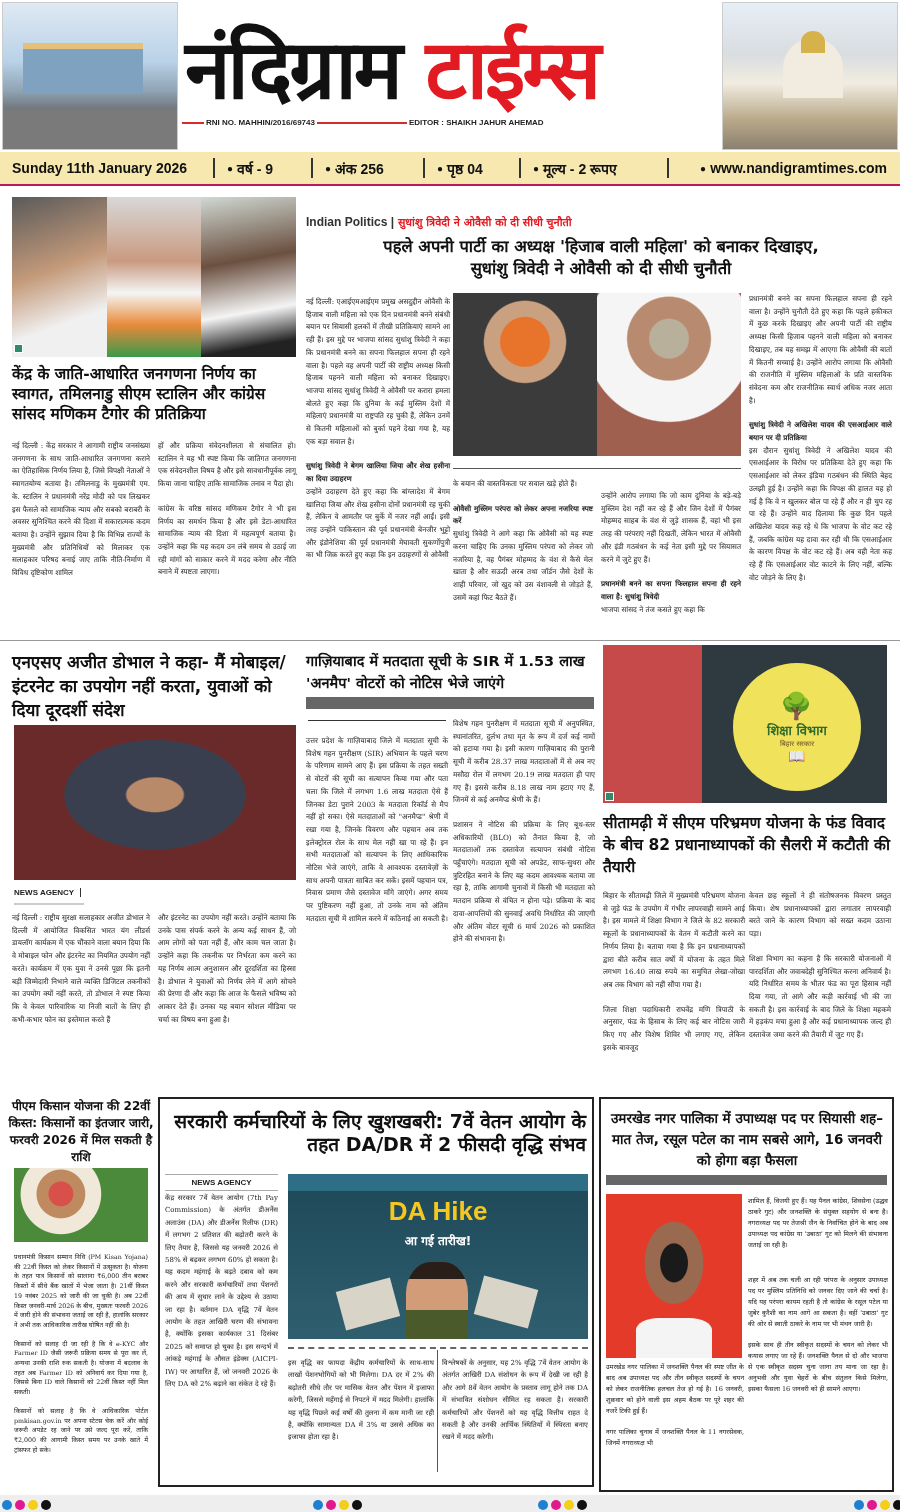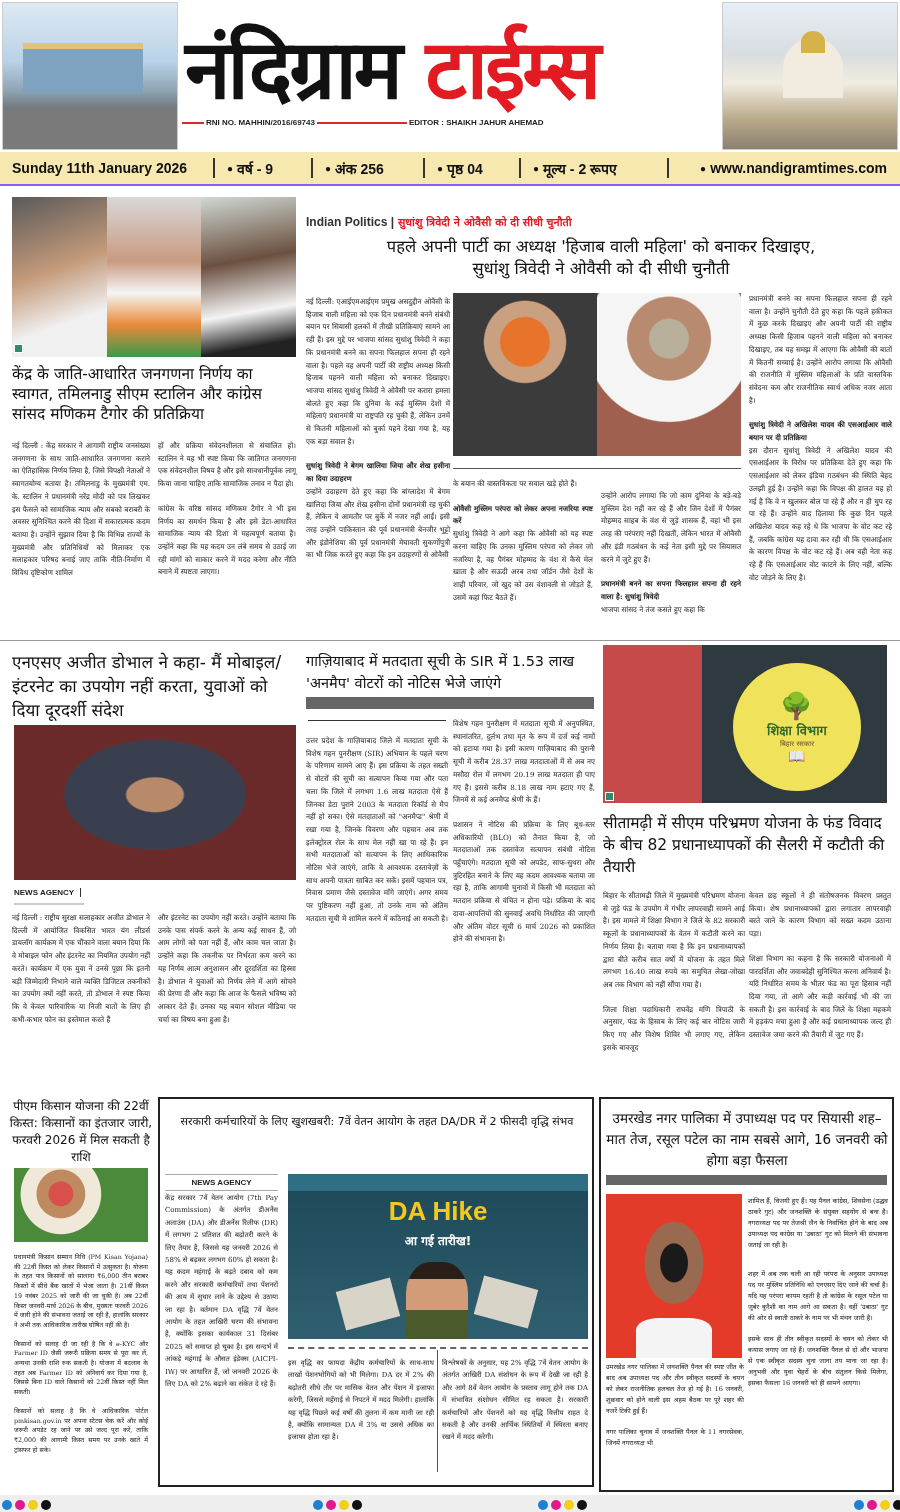--- a/index.html
+++ b/index.html
@@ -11,26 +11,26 @@
 .mh-img.right{left:722px;width:176px;background:linear-gradient(180deg,#e6eef6 0%,#d9dde0 35%,#f1ece0 55%,#b9a98a 80%,#8b8070 100%)}
 .mh-img .bldg{position:absolute;left:20px;top:40px;width:120px;height:50px;background:#7fa2c0;border-top:6px solid #e5c07a}
 .mh-img .road{position:absolute;left:0;bottom:0;width:100%;height:40px;background:#7a7a7a}
 .mh-img .dome{position:absolute;left:60px;top:35px;width:60px;height:60px;background:#f2ece0;border-radius:50% 50% 0 0}
 .mh-img .gold{position:absolute;left:78px;top:28px;width:24px;height:22px;background:#d6b24a;border-radius:50% 50% 0 0}
 .brand{position:absolute;left:185px;top:4px;width:530px;height:130px;font-family:"DejaVu Serif",serif;font-weight:bold;font-size:82px;line-height:130px;white-space:nowrap;letter-spacing:-3px}
 .brand .b1{color:#111}
 .brand .b2{color:#e21b22}
 .mh-sub{position:absolute;top:118px;left:182px;font-family:"Liberation Sans",sans-serif;font-size:8px;font-weight:bold;color:#222;display:flex;align-items:center;gap:2px}
 .mh-sub .rl{display:inline-block;height:2px;background:#d42b2b}
-.dateline{left:0;top:152px;width:900px;height:34px;background:#f7e8b0;border-bottom:2px solid #8b5cf6;display:flex;align-items:center;font-family:"Liberation Sans",sans-serif;font-weight:bold;font-size:14px;color:#111}
+.dateline{left:0;top:152px;width:900px;height:34px;background:#f7e8b0;border-bottom:2px solid #be185d;display:flex;align-items:center;font-family:"Liberation Sans",sans-serif;font-weight:bold;font-size:14px;color:#111}
 .dateline .cell{padding:0 12px;border-right:2px solid #333;height:20px;display:flex;align-items:center;white-space:nowrap}
 .dateline .cell:last-child{border-right:none}
 .dot::before{content:"\25CF";font-size:10px;margin-right:4px}
 .photo{position:absolute;overflow:hidden}
-.hl{position:absolute;font-family:"DejaVu Sans",sans-serif;font-weight:normal;color:#111;line-height:1.2}
+.hl{position:absolute;font-family:"DejaVu Sans",sans-serif;font-weight:bold;color:#111;line-height:1.2}
 .body{position:absolute;font-family:"DejaVu Serif",serif;font-size:7.2px;line-height:12.7px;color:#222;text-align:justify}
 .body p{margin-bottom:12px}
 .sq{position:absolute;width:9px;height:9px;background:#2e8b6e;border:1px solid #fff}
 .tag{font-family:"Liberation Sans",sans-serif;font-size:8px;font-weight:bold;color:#222}
 .rule{position:absolute;background:#555}
 .box{position:absolute;border:2px solid #222}
 .dots{position:absolute;display:flex;gap:3px}
 .dots span{width:10px;height:10px;border-radius:50%}
 </style>
 </head>
@@ -160,21 +160,21 @@
 
 <div class="hl" style="left:6px;top:1098px;width:150px;font-size:12px;line-height:17px;text-align:center">पीएम किसान योजना की 22वीं किस्त: किसानों का इंतजार जारी, फरवरी 2026 में मिल सकती है राशि</div>
 <div class="photo" style="left:14px;top:1168px;width:134px;height:74px;background:radial-gradient(circle at 35% 35%,#d8504a 0 12%,#c08a60 13% 24%,#f0e8d8 25% 40%,#4a8a3a 41%),#3a7a2a"></div>
 <div class="body" style="left:14px;top:1252px;width:134px;font-size:6.3px;line-height:9.7px">
   <p style="margin-bottom:9px">प्रधानमंत्री किसान सम्मान निधि (PM Kisan Yojana) की 22वीं किस्त को लेकर किसानों में उत्सुकता है। योजना के तहत पात्र किसानों को सालाना ₹6,000 तीन बराबर किस्तों में सीधे बैंक खातों में भेजा जाता है। 21वीं किस्त 19 नवंबर 2025 को जारी की जा चुकी है। अब 22वीं किस्त जनवरी-मार्च 2026 के बीच, मुख्यतः फरवरी 2026 में जारी होने की संभावना जताई जा रही है, हालांकि सरकार ने अभी तक आधिकारिक तारीख घोषित नहीं की है।</p>
   <p style="margin-bottom:9px">किसानों को सलाह दी जा रही है कि वे e-KYC और Farmer ID जैसी जरूरी प्रक्रिया समय से पूरा कर लें, अन्यथा उनकी राशि रुक सकती है। योजना में बदलाव के तहत अब Farmer ID को अनिवार्य कर दिया गया है, जिससे बिना ID वाले किसानों को 22वीं किस्त नहीं मिल सकती।</p>
   <p>किसानों को सलाह है कि वे आधिकारिक पोर्टल pmkisan.gov.in पर अपना स्टेटस चेक करें और कोई जरूरी अपडेट रह जाने पर उसे जल्द पूरा करें, ताकि ₹2,000 की आगामी किस्त समय पर उनके खाते में ट्रांसफर हो सके।</p>
 </div>
 
 <div class="box" style="left:158px;top:1097px;width:436px;height:390px"></div>
-<div class="hl" style="left:168px;top:1110px;width:418px;font-size:11px;line-height:23px;text-align:center">सरकारी कर्मचारियों के लिए खुशखबरी: 7वें वेतन आयोग के तहत DA/DR में 2 फीसदी वृद्धि संभव</div>
+<div class="hl" style="left:168px;top:1110px;width:418px;font-size:19px;line-height:23px;text-align:right">सरकारी कर्मचारियों के लिए खुशखबरी: 7वें वेतन आयोग के तहत DA/DR में 2 फीसदी वृद्धि संभव</div>
 <div class="abs tag" style="left:165px;top:1174px;width:113px;text-align:center;padding:3px 0;border-top:1px solid #aaa;border-bottom:1px solid #aaa">NEWS AGENCY</div>
 <div class="body" style="left:165px;top:1192px;width:113px;font-size:7px;line-height:12.4px">
   <p>केंद्र सरकार 7वें वेतन आयोग (7th Pay Commission) के अंतर्गत डीअर्नेस अलाउंस (DA) और डीअर्नेस रिलीफ (DR) में लगभग 2 प्रतिशत की बढ़ोतरी करने के लिए तैयार है, जिससे यह जनवरी 2026 से 58% से बढ़कर लगभग 60% हो सकता है। यह कदम महंगाई के बढ़ते दबाव को कम करने और सरकारी कर्मचारियों तथा पेंशनरों की आय में सुधार लाने के उद्देश्य से उठाया जा रहा है। वर्तमान DA वृद्धि 7वें वेतन आयोग के तहत आखिरी चरण की संभावना है, क्योंकि इसका कार्यकाल 31 दिसंबर 2025 को समाप्त हो चुका है। इस सन्दर्भ में आंकड़े महंगाई के औसत इंडेक्स (AICPI-IW) पर आधारित हैं, जो जनवरी 2026 के लिए DA को 2% बढ़ाने का संकेत दे रहे हैं।</p>
 </div>
 <div class="photo" style="left:288px;top:1174px;width:300px;height:165px;background:linear-gradient(180deg,#2f6f85 0 10%,#1f4a5a 10%,#2f5f6f 100%)">
   <div style="position:absolute;top:22px;width:100%;text-align:center;font-family:'Liberation Sans',sans-serif;font-weight:bold;font-size:26px;color:#f6c81e">DA Hike</div>
   <div style="position:absolute;top:58px;width:100%;text-align:center;font-weight:bold;font-size:12px;color:#fff">आ गई तारीख!</div>
   <div style="position:absolute;left:118px;top:88px;width:62px;height:78px;border-radius:40% 40% 0 0;background:linear-gradient(180deg,#2a1e18 0 22%,#d29c78 22% 62%,#4a5a2a 62%)"></div>
   <div style="position:absolute;left:52px;top:110px;width:56px;height:40px;background:#d8d4c8;transform:rotate(-15deg)"></div>
   <div style="position:absolute;left:190px;top:108px;width:56px;height:40px;background:#d8d4c8;transform:rotate(15deg)"></div>
@@ -192,22 +192,22 @@
 <div class="hl" style="left:606px;top:1108px;width:282px;font-size:13.5px;line-height:21px;text-align:center">उमरखेड नगर पालिका में उपाध्यक्ष पद पर सियासी शह–मात तेज, रसूल पटेल का नाम सबसे आगे, 16 जनवरी को होगा बड़ा फैसला</div>
 <div class="rule" style="left:606px;top:1175px;width:281px;height:10px;background:#666"></div>
 <div class="photo" style="left:606px;top:1194px;width:136px;height:164px;background:radial-gradient(ellipse at 50% 42%,#1a1a1a 0 14%,#9a6a50 15% 30%,#e33a2a 31%),#e33a2a">
   <div style="position:absolute;left:30px;bottom:0;width:76px;height:40px;background:#f4f4f4;border-radius:30% 30% 0 0"></div>
 </div>
 <div class="body" style="left:606px;top:1362px;width:138px;font-size:6.5px;line-height:11px">
   <p style="margin-bottom:10px">उमरखेड नगर पालिका में जनशक्ति पैनल की स्पष्ट जीत के बाद अब उपाध्यक्ष पद और तीन स्वीकृत सदस्यों के चयन को लेकर राजनीतिक हलचल तेज हो गई है। 16 जनवरी, शुक्रवार को होने वाली इस अहम बैठक पर पूरे शहर की नजरें टिकी हुई हैं।</p>
   <p>नगर पालिका चुनाव में जनशक्ति पैनल के 11 नगरसेवक, जिनमें नगराध्यक्ष भी</p>
 </div>
 <div class="body" style="left:748px;top:1196px;width:140px;font-size:6.5px;line-height:11px">
-  <p style="margin-bottom:18px">शामिल हैं, विजयी हुए हैं। यह पैनल कांग्रेस, शिवसेना (उद्धव ठाकरे गुट) और जनशक्ति के संयुक्त सहयोग से बना है। नगराध्यक्ष पद पर तेजश्री जैन के निर्वाचित होने के बाद अब उपाध्यक्ष पद कांग्रेस या 'उबाठा' गुट को मिलने की संभावना जताई जा रही है।</p>
-  <p style="margin-bottom:10px">शहर में अब तक चली आ रही परंपरा के अनुसार उपाध्यक्ष पद पर मुस्लिम प्रतिनिधि को एनएसए दिए जाने की चर्चा है। यदि यह परंपरा कायम रहती है तो कांग्रेस के रसूल पटेल या जुबेर कुरैशी का नाम आगे आ सकता है। वहीं 'उबाठा' गुट की ओर से स्वाती ठाकरे के नाम पर भी मंथन जारी है।</p>
+  <p style="margin-bottom:24px">शामिल हैं, विजयी हुए हैं। यह पैनल कांग्रेस, शिवसेना (उद्धव ठाकरे गुट) और जनशक्ति के संयुक्त सहयोग से बना है। नगराध्यक्ष पद पर तेजश्री जैन के निर्वाचित होने के बाद अब उपाध्यक्ष पद कांग्रेस या 'उबाठा' गुट को मिलने की संभावना जताई जा रही है।</p>
+  <p style="margin-bottom:10px">शहर में अब तक चली आ रही परंपरा के अनुसार उपाध्यक्ष पद पर मुस्लिम प्रतिनिधि को जनवर दिए जाने की चर्चा है। यदि यह परंपरा कायम रहती है तो कांग्रेस के रसूल पटेल या जुबेर कुरैशी का नाम आगे आ सकता है। वहीं 'उबाठा' गुट की ओर से स्वाती ठाकरे के नाम पर भी मंथन जारी है।</p>
   <p>इसके साथ ही तीन स्वीकृत सदस्यों के चयन को लेकर भी कयास लगाए जा रहे हैं। जनशक्ति पैनल से दो और भाजपा से एक स्वीकृत सदस्य चुना जाना तय माना जा रहा है। अनुभवी और युवा चेहरों के बीच संतुलन किसे मिलेगा, इसका फैसला 16 जनवरी को ही सामने आएगा।</p>
 </div>
 
 <div class="abs" style="left:0;top:1495px;width:900px;height:17px;background:#eee"></div>
 <div class="dots" style="left:2px;top:1500px">
   <span style="background:#1f7fd0"></span>
     <span style="background:#e01a8c"></span>
     <span style="background:#f2cf1b"></span>
     <span style="background:#111"></span>
 </div>

